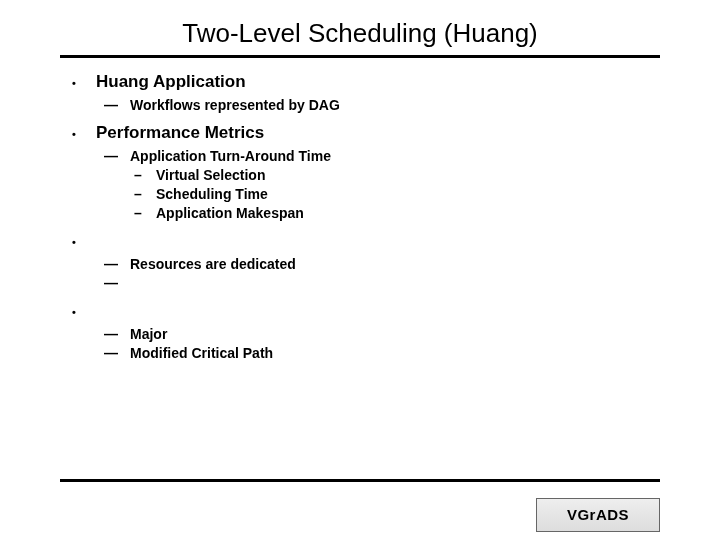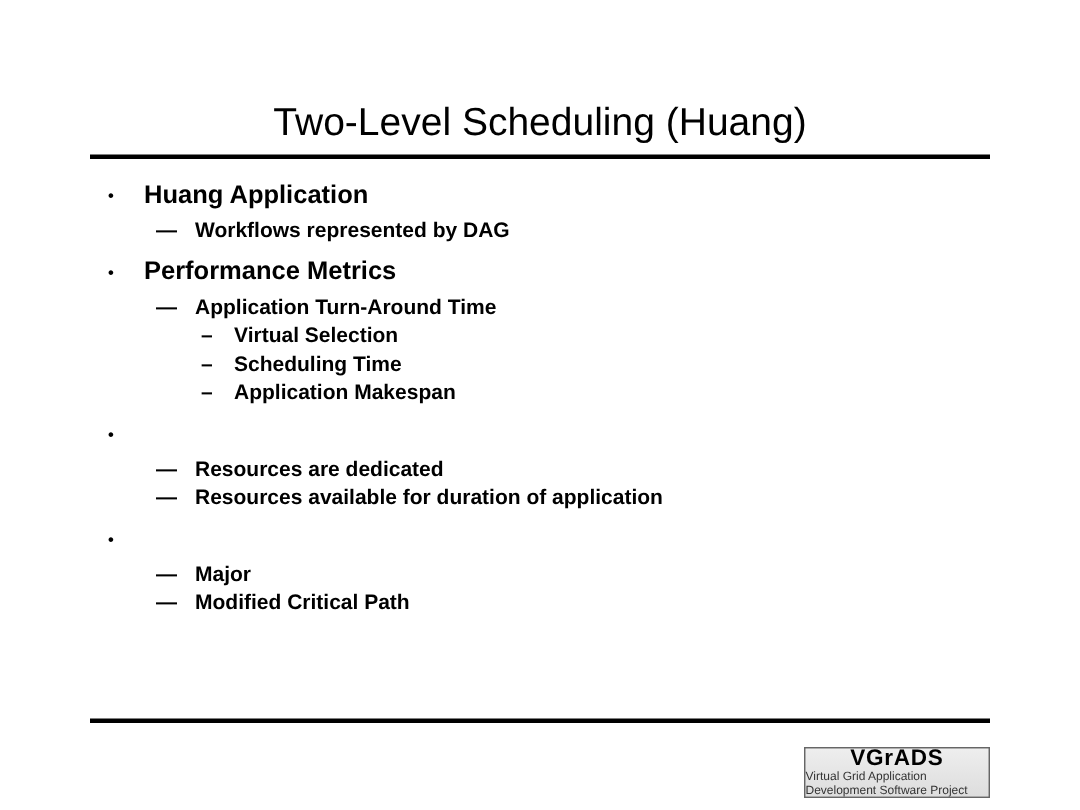--- a/index.html
+++ b/index.html
@@ -6,21 +6,21 @@
   body {
     margin: 0;
     width: 720px;
     height: 540px;
     background: #fff;
     font-family: Arial, Helvetica, sans-serif;
     color: #000;
     position: relative;
     overflow: hidden;
   }
-  .slide { padding: 18px 0 0 0; margin-top: 48px; }
+  .slide { padding: 18px 0 0 0; }
   .title {
     text-align: center;
     font-size: 26px;
     font-weight: 400;
     margin: 0 0 6px 0;
   }
   .title-rule {
     border: none;
     border-top: 3px solid #000;
     margin: 0 60px 14px 60px;
@@ -131,21 +131,20 @@
     <div class="section">
       <div class="l1">
         <span class="bullet">•</span>
       </div>
       <div class="l2">
         <span class="bullet">—</span>
         <span>Resources are dedicated</span>
       </div>
       <div class="l2">
         <span class="bullet">—</span>
-        <span>Resources available for duration of application</span>
       </div>
     </div>
 
     <div class="section">
       <div class="l1">
         <span class="bullet">•</span>
       </div>
       <div class="l2">
         <span class="bullet">—</span>
         <span>Major</span>
@@ -155,14 +154,13 @@
         <span>Modified Critical Path</span>
       </div>
     </div>
 
   </div>
 </div>
 
 <hr class="footer-rule">
 <div class="logo">
   <div class="logo-main">VGrADS</div>
-  <div>Virtual Grid Application Development Software Project</div>
 </div>
 
 </body></html>

